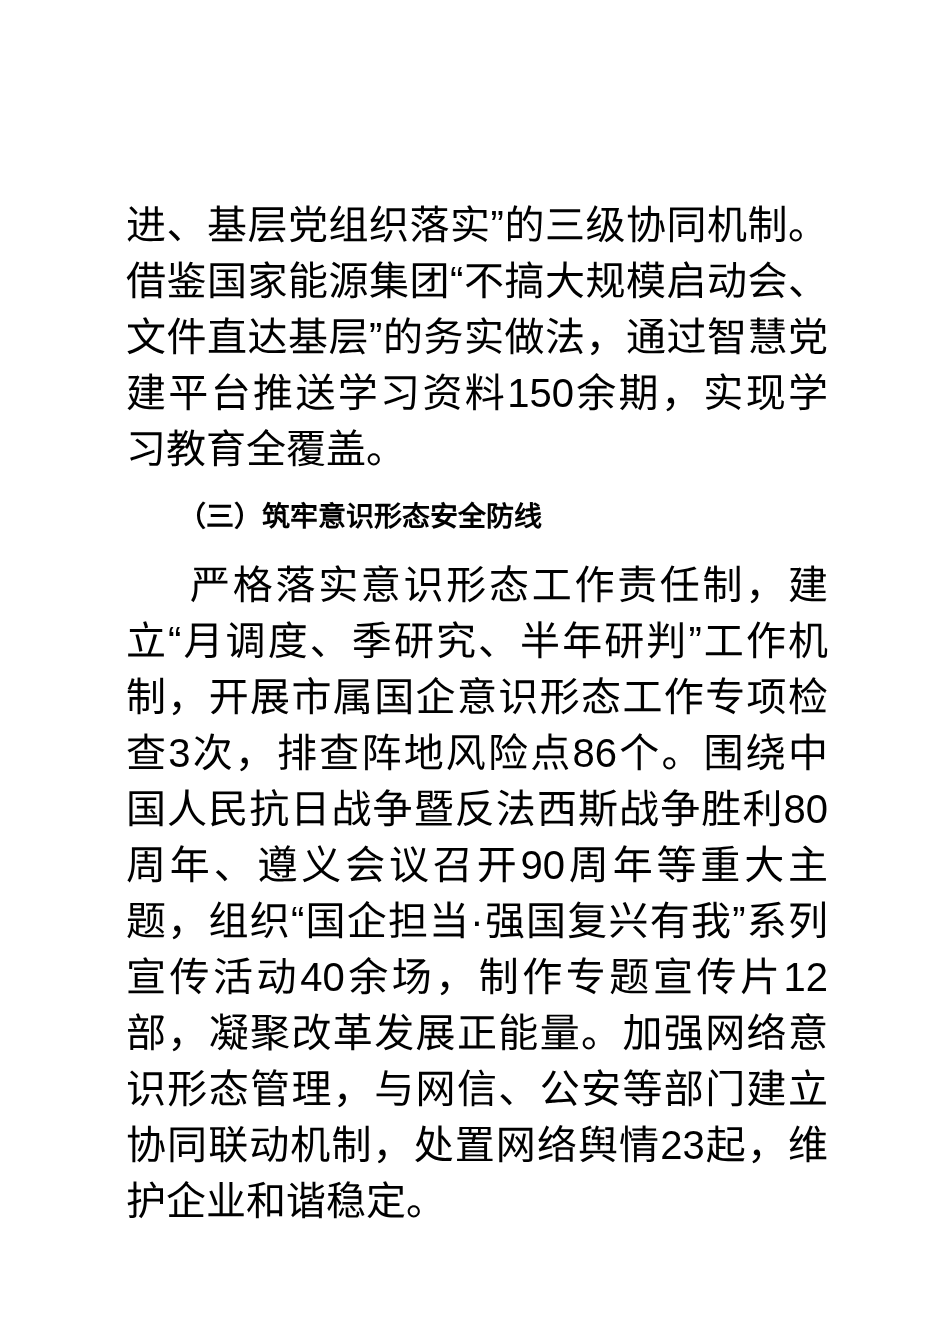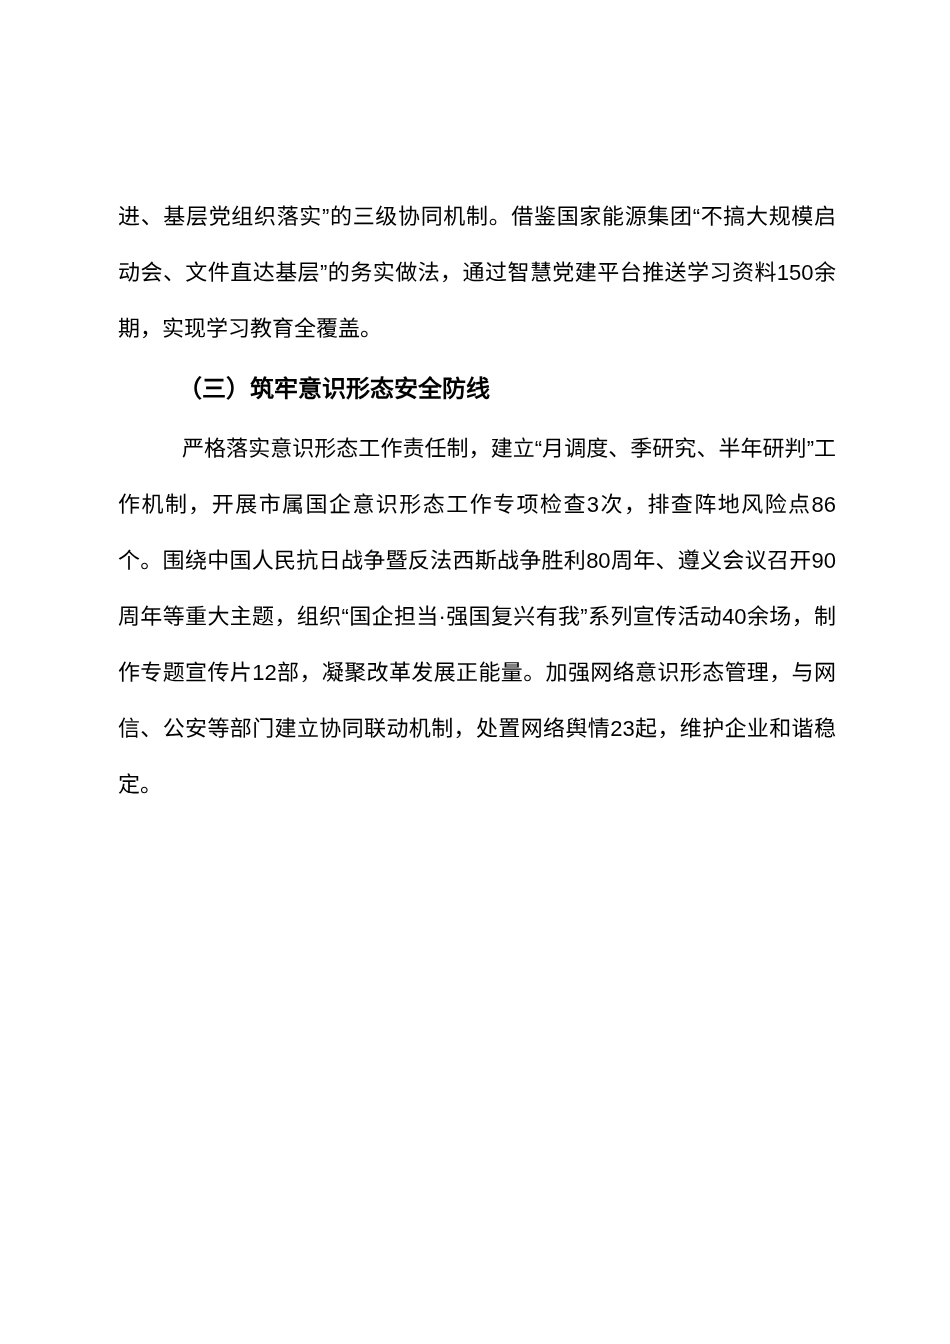--- a/index.html
+++ b/index.html
@@ -21,23 +21,23 @@
 
   .text-column {
     position: absolute;
     left: 114px;
     top: 185px;
     width: 726px;
   }
 
   
   .para {
-    margin: 4px;
+    margin: 12px;
     font-family: "Liberation Sans", "DejaVu Sans", sans-serif;
-    font-size: 22px;
+    font-size: 40px;
     line-height: 56px;
     color: #000000;
     text-align: justify;
     text-justify: inter-character;
     text-align-last: left;
     letter-spacing: 0;
     word-break: break-all;
     white-space: normal;
   }
 
@@ -47,21 +47,21 @@
   }
 
   .para.indent {
     text-indent: 64px;
   }
 
   
   .heading-bold {
     margin: 0;
     font-family: "Liberation Sans", "DejaVu Sans", sans-serif;
-    font-size: 24px;
+    font-size: 28px;
     line-height: 56px;
     font-weight: 700;
     color: #000000;
     text-indent: 64px;
     text-align: left;
     letter-spacing: 0;
   }
 </style>
 </head>
 <body>

